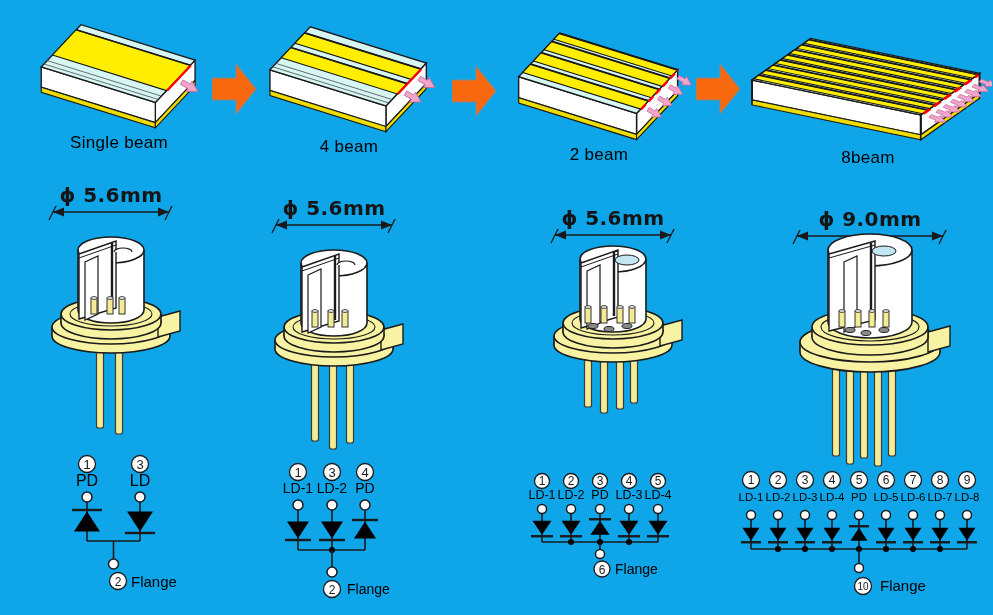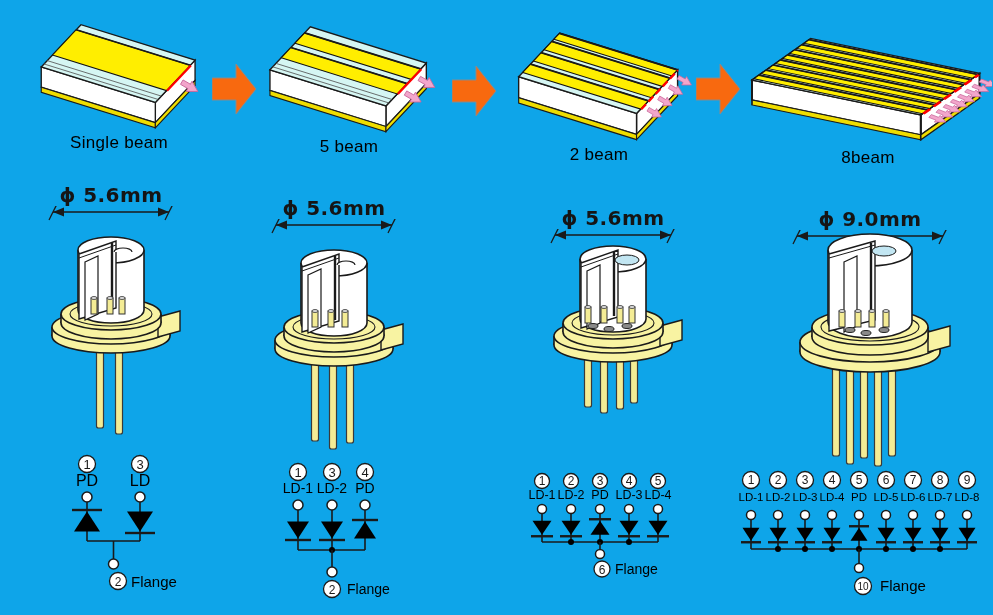--- a/index.html
+++ b/index.html
@@ -103,21 +103,21 @@
     <polygon points="0,16 24,16 24,2 44,27 24,52 24,38 0,38" fill="#F8690F" stroke="#8a8a8a" stroke-width="1"></polygon>
     </svg>
   <svg class="abs parrow" style="left:452px;top:64px" width="46" height="54" viewBox="0 0 46 54">
     <polygon points="0,16 24,16 24,2 44,27 24,52 24,38 0,38" fill="#F8690F" stroke="#8a8a8a" stroke-width="1"></polygon>
     </svg>
   <svg class="abs parrow" style="left:696px;top:62px" width="46" height="54" viewBox="0 0 46 54">
     <polygon points="0,16 24,16 24,2 44,27 24,52 24,38 0,38" fill="#F8690F" stroke="#8a8a8a" stroke-width="1"></polygon>
     </svg>
 
   <div class="chip-label" style="left:25px;width:188px;top:133px">Single beam</div>
-  <div class="chip-label" style="left:254px;width:190px;top:137px">5 beam</div>
+  <div class="chip-label" style="left:254px;width:190px;top:137px">4 beam</div>
   <div class="chip-label" style="left:500px;width:198px;top:145px">2 beam</div>
   <div class="chip-label" style="left:768px;width:200px;top:148px">8beam</div>
 
   <div class="pkg" style="left:22px;top:183px;width:178px">
     <div class="dim-label">ϕ 5.6mm</div>
     <svg id="pkg0" width="178" height="232" viewBox="0 0 178 232">
         <line x1="31" y1="6" x2="147" y2="6" stroke="#1a1a1a" stroke-width="1.6"></line>
         <polygon points="31,6 42,1.5 42,10.5" fill="#1a1a1a"></polygon>
         <polygon points="147,6 136,1.5 136,10.5" fill="#1a1a1a"></polygon>
         <line x1="27" y1="14" x2="35" y2="-2" stroke="#1a1a1a" stroke-width="1.3"></line>

